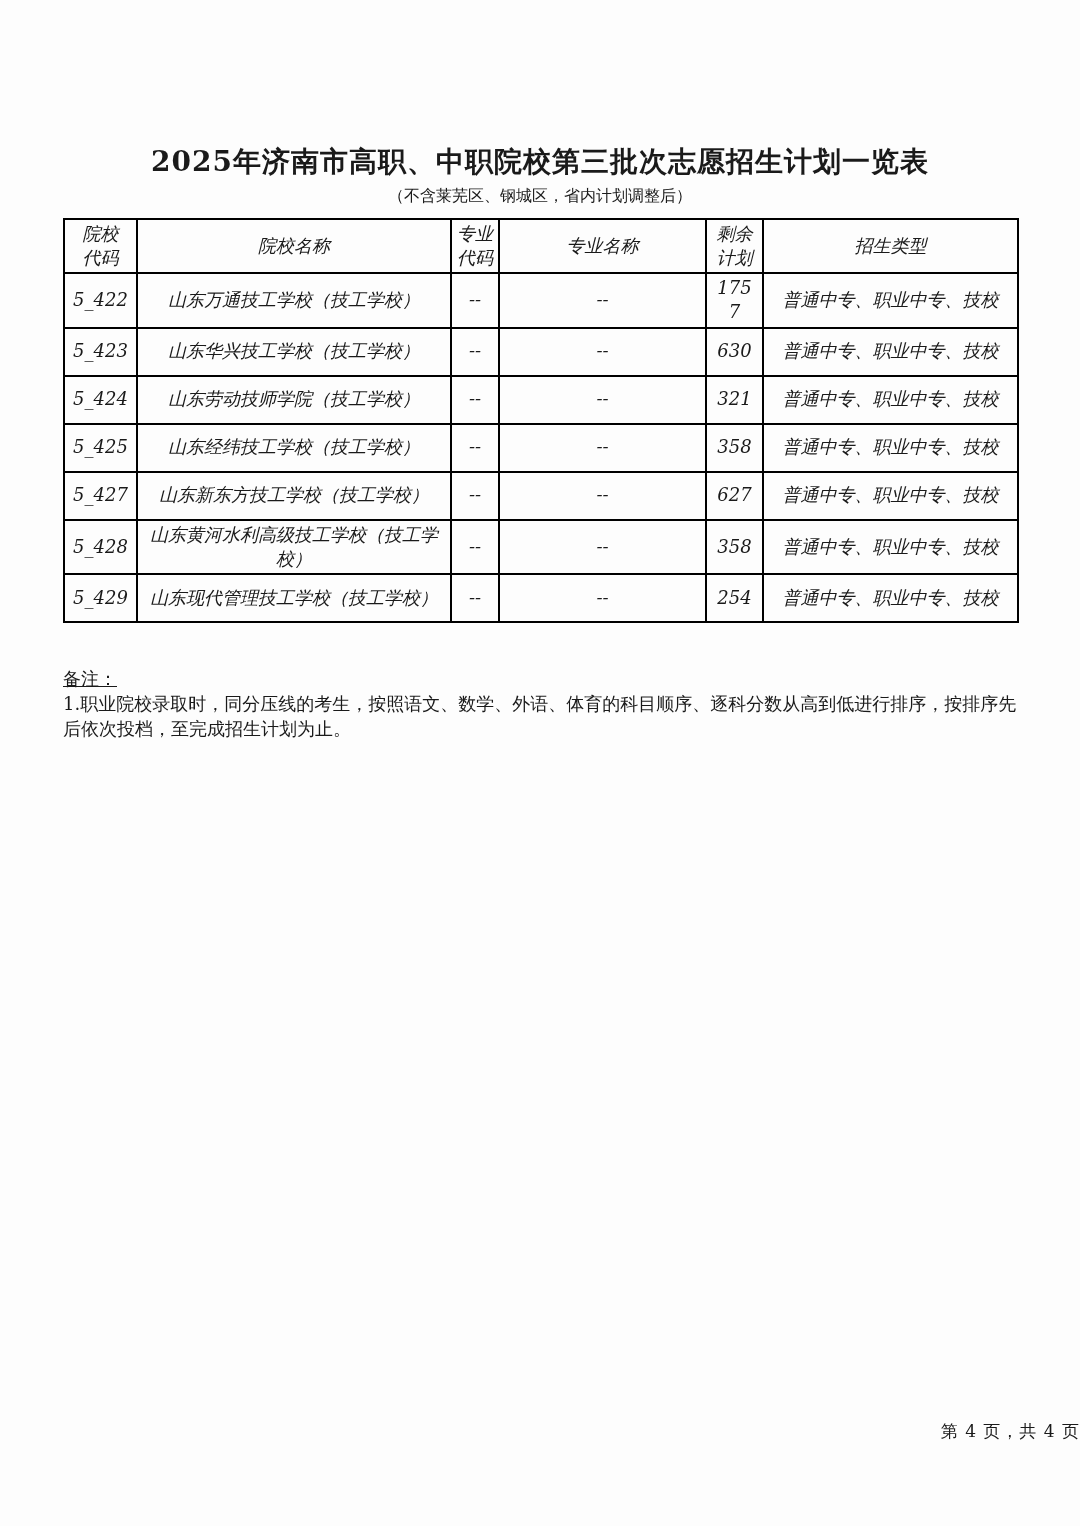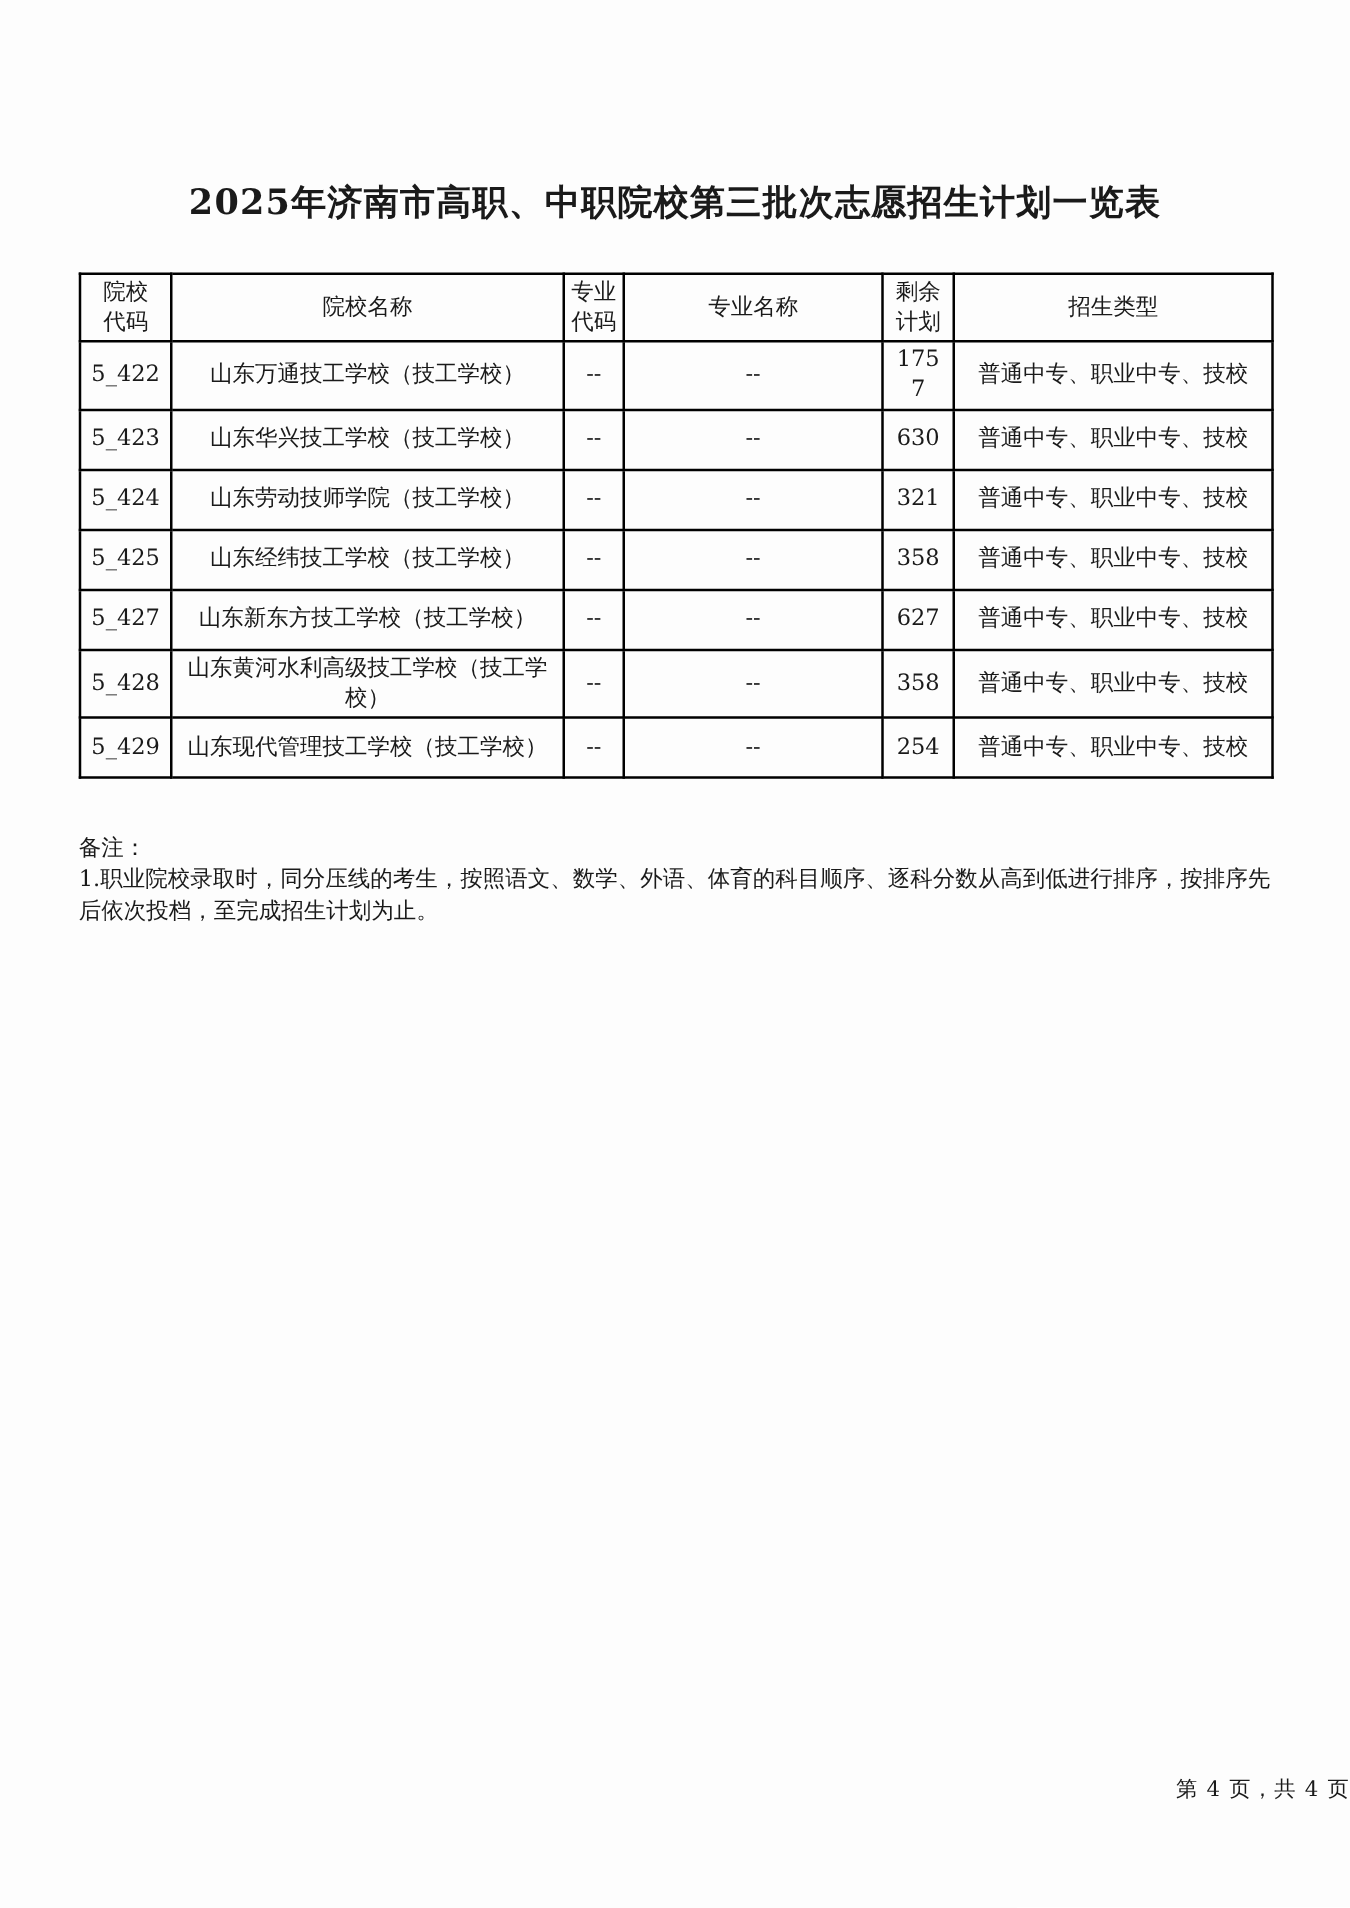--- a/index.html
+++ b/index.html
@@ -27,20 +27,21 @@
     width: 100%;
     text-align: center;
     font-size: 16px;
   }
   table.plan-table {
     position: absolute;
     top: 218px; left: 63px;
     width: 954px;
     border-collapse: collapse;
     table-layout: fixed;
+    font-style: italic;
   }
   .plan-table th, .plan-table td {
     border: 2px solid #000;
     text-align: center;
     vertical-align: middle;
     font-size: 18px;
     font-weight: 400;
     padding: 2px 5px;
     line-height: 1.35;
     word-break: break-all;
@@ -48,38 +49,39 @@
   .plan-table thead th { height: 48px; }
   .plan-table tbody td { height: 42px; }
   .th-text { white-space: pre-line; line-height: 1.3; display: inline-block; }
   .notes {
     position: absolute;
     top: 666px; left: 63px;
     width: 958px;
     font-size: 18px;
     line-height: 25px;
   }
-  .notes .note-label { font-weight: 400; }
+  .notes .note-label { font-weight: 400; text-decoration: underline; }
   .notes p { margin: 0; }
   .footer {
     position: absolute;
     top: 1380px; left: 0;
     width: 100%;
     text-align: right;
     font-size: 17px;
     letter-spacing: 1px;
     margin-top: 40px;
   }
 </style>
 </head>
 <body>
 
 <div class="page">
 
   <div class="title">2025年济南市高职、中职院校第三批次志愿招生计划一览表</div>
+  <div class="subtitle">（不含莱芜区、钢城区，省内计划调整后）</div>
 
   <table class="plan-table">
     <colgroup>
       <col style="width:73px">
       <col style="width:314px">
       <col style="width:48px">
       <col style="width:207px">
       <col style="width:57px">
       <col style="width:255px">
     </colgroup>

